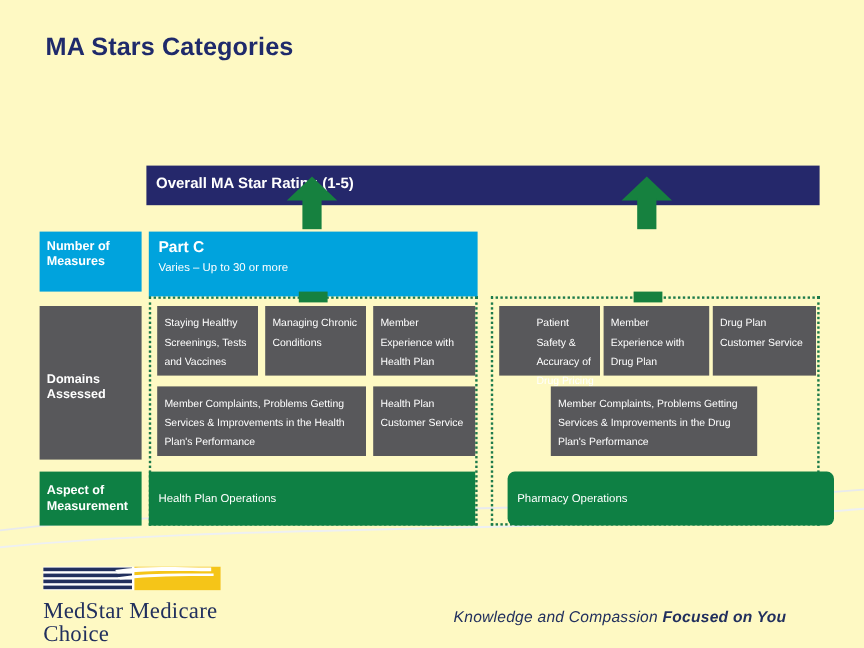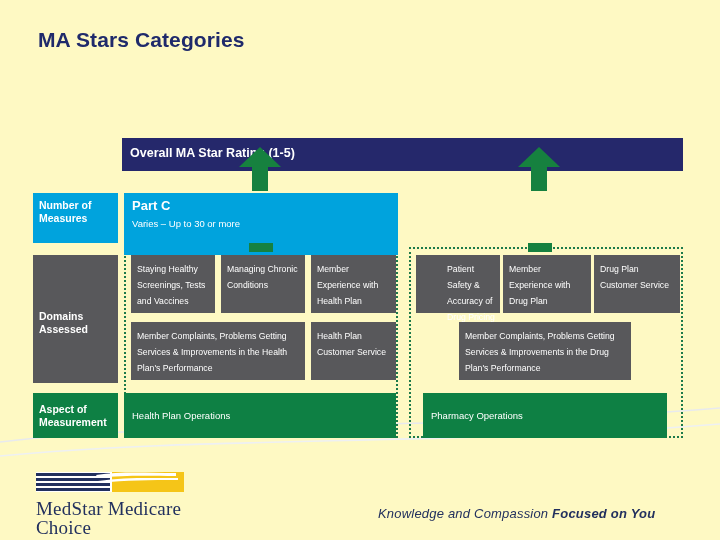--- a/index.html
+++ b/index.html
@@ -129,21 +129,21 @@
     left: 409px;
     top: 247px;
     width: 274px;
     height: 191px;
   }
 
   
   .part-header {
     position: absolute;
     top: 193px;
-    height: 62px;
+    height: 54px;
     background: #00a3dd;
     color: #ffffff;
     box-sizing: border-box;
     padding: 5px 0 0 8px;
   }
   #part-c-header { left: 124px; width: 274px; }
   #part-d-header { left: 409px; width: 274px; }
   .part-name {
     font-size: 13px;
     font-weight: bold;
@@ -196,21 +196,21 @@
     position: absolute;
     top: 393px;
     height: 45px;
     background: #0e8044;
     color: #ffffff;
     font-size: 9.5px;
     box-sizing: border-box;
     padding: 17px 0 0 8px;
   }
   #aspect-c { left: 124px; width: 272px; }
-  #aspect-d { left: 423px; width: 244px; }
+  #aspect-d { left: 423px; width: 272px; border-radius: 6px; }
 
   
   .logo-wrap {
     position: absolute;
     left: 36px;
     top: 472px;
     width: 260px;
   }
   .logo-mark {
     position: relative;

